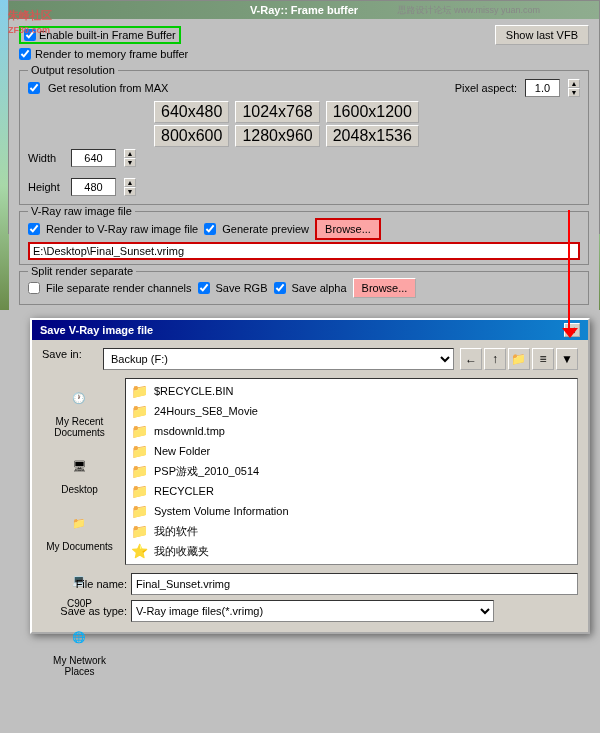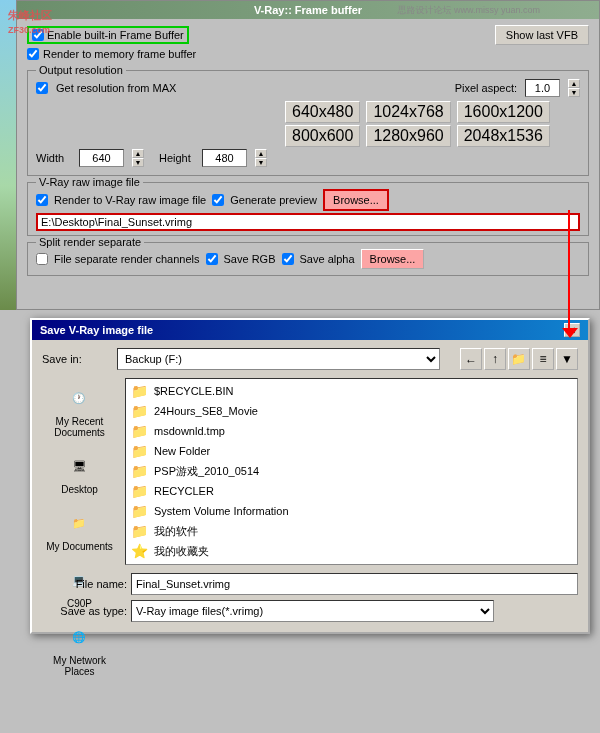--- a/index.html
+++ b/index.html
@@ -9,22 +9,22 @@
       font-family: 'Arial', sans-serif;
       font-size: 11px;
       background: #c0c0c0;
       overflow: hidden;
       position: relative;
     }
 
     
     .vray-panel {
       position: absolute;
-      top: 0; left: 16px; right: 0;
-      height: 310px;
+      top: 0; left: 8px; right: 0;
+      height: 234px;
       background: #c0c0c0;
       border: 1px solid #888;
     }
 
     .vray-titlebar {
       background: linear-gradient(to right, #6b8e6b, #8fad8f);
       color: #fff;
       text-align: center;
       padding: 3px 6px;
       font-size: 11px;
@@ -205,22 +205,22 @@
 
     .dialog-body {
       padding: 8px 10px;
       display: flex;
       flex-direction: column;
       height: calc(100% - 22px);
     }
 
     .save-in-row {
       display: flex;
-      align-items: center;
-      gap: 20px;
+      align-items: flex-start;
+      gap: 6px;
       margin-bottom: 8px;
     }
 
     .save-in-label {
       min-width: 55px;
       font-size: 11px;
     }
 
     .save-in-select {
       flex: 1;
@@ -468,21 +468,21 @@
         <span style="margin-left:auto;">Pixel aspect:</span>
         <input class="num-input" style="width: 35px;" value="1.0">
         <div style="display:flex;flex-direction:column;">
           <div class="spin-btn">▲</div>
           <div class="spin-btn">▼</div>
         </div>
       </div>
 
       <div style="display:flex; gap:8px; margin-top:4px;">
 
-        <div style="display:flex; flex-direction:row; gap:15px;margin-top:44px;">
+        <div style="display:flex; flex-direction:column; gap:3px;margin-top:44px;">
           <div class="resolution-row">
             <span style="min-width:35px;">Width</span>
             <input class="num-input" value="640" style="">
             <div style="display:flex;flex-direction:column;">
               <div class="spin-btn">▲</div>
               <div class="spin-btn">▼</div>
             </div>
           </div>
           <div class="resolution-row">
             <span style="min-width:35px;">Height</span>

